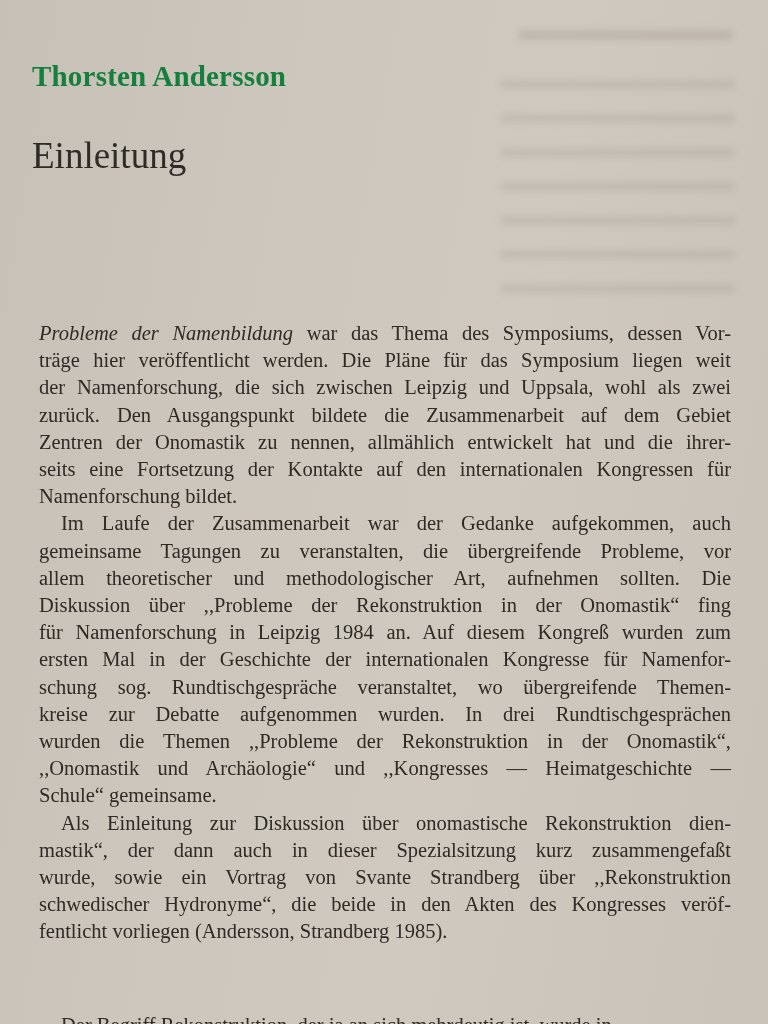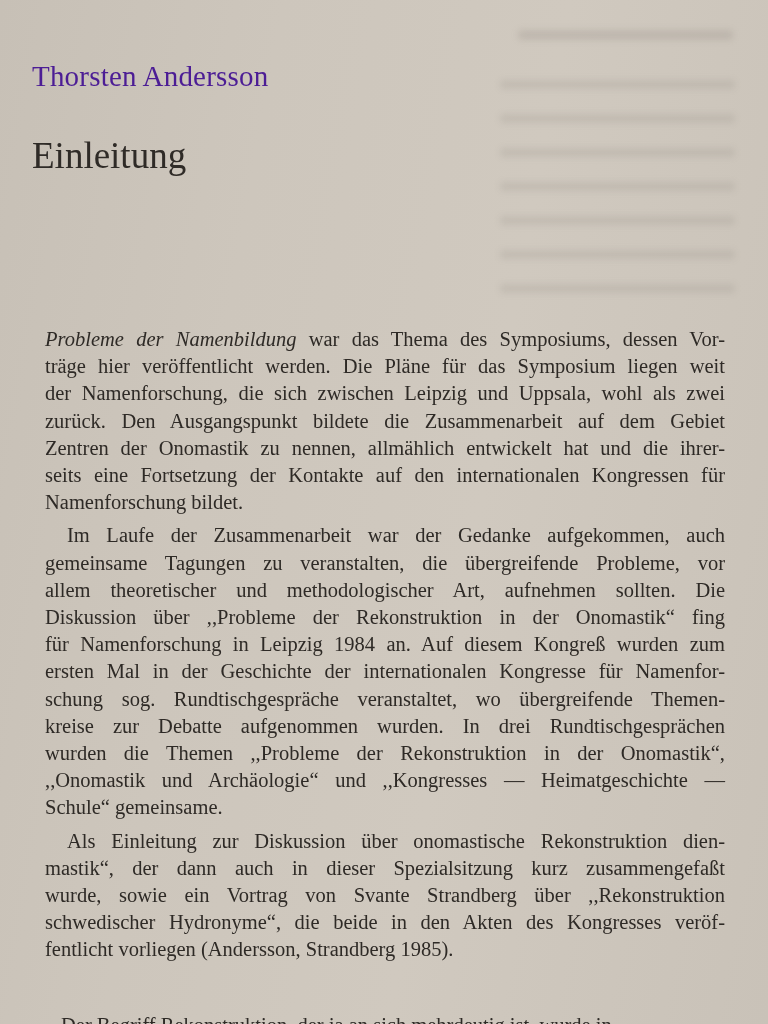--- a/index.html
+++ b/index.html
@@ -38,43 +38,43 @@
       border-radius: 4px;
       filter: blur(3px);
     }
     .author {
       position: absolute;
       left: 32px;
       top: 60px;
       font-size: 29px;
       letter-spacing: 0.2px;
       margin: 0;
-      font-weight: normal;
-      color: #4c1d95;
+      font-weight: bold;
+      color: #15803d;
     }
     .chapter-title {
       position: absolute;
       left: 32px;
       top: 134px;
       font-size: 37px;
       margin: 0;
       font-weight: normal;
       color: #2f2b27;
     }
     .body-text {
       position: absolute;
       left: 39px;
       top: 320px;
       width: 692px;
       font-size: 20.5px;
       line-height: 27.2px;
       color: #2e2a26;
     }
     .para {
-      margin: 6px;
+      margin: 0;
       text-align: justify;
       text-align-last: left;
     }
     .para .line {
       display: block;
       text-align: justify;
       text-align-last: justify;
       white-space: nowrap;
     }
     .para .line.last {

